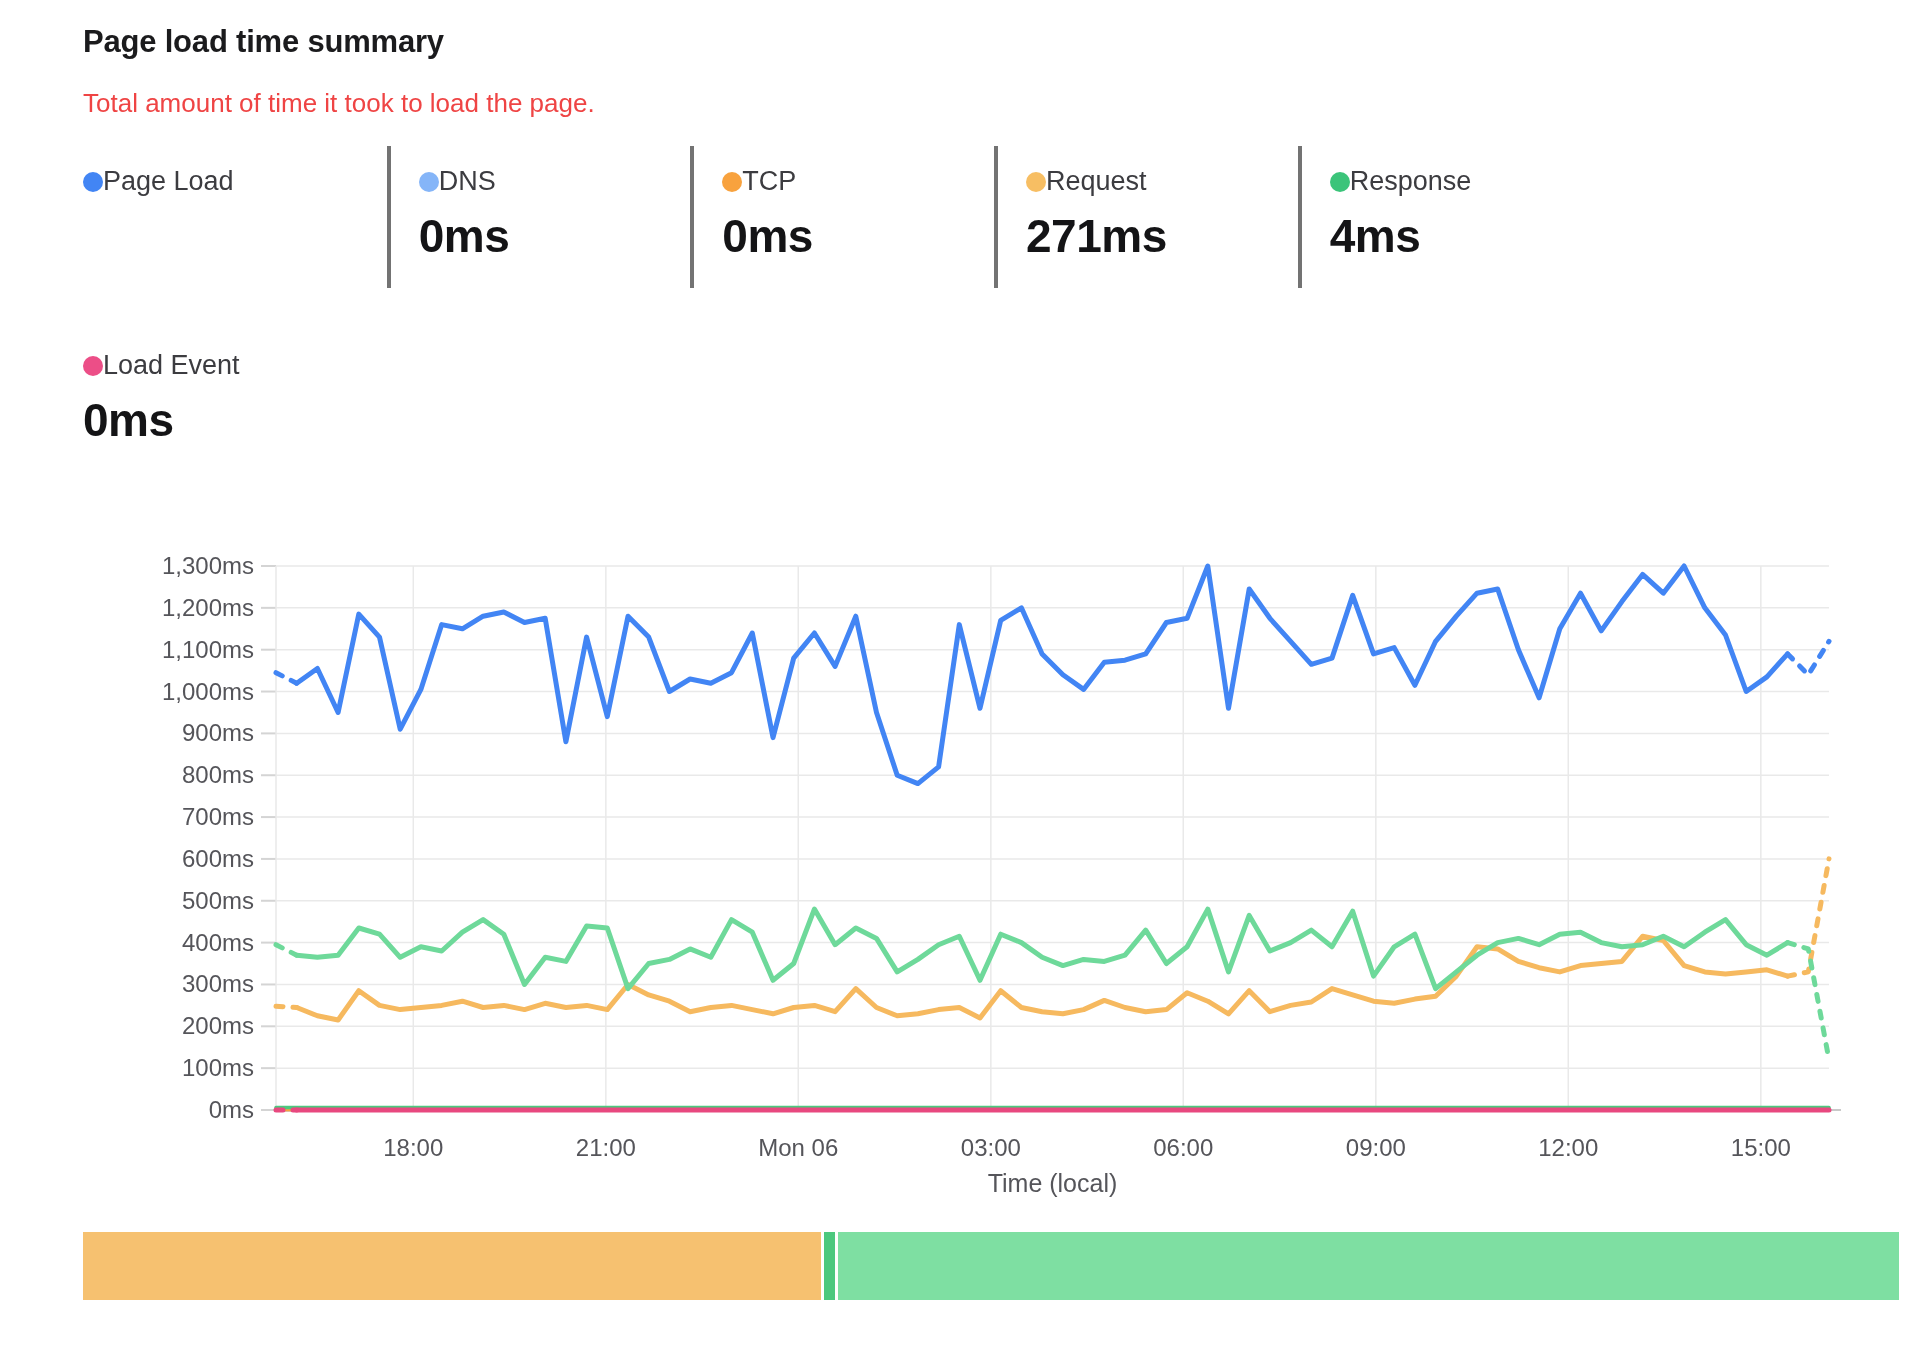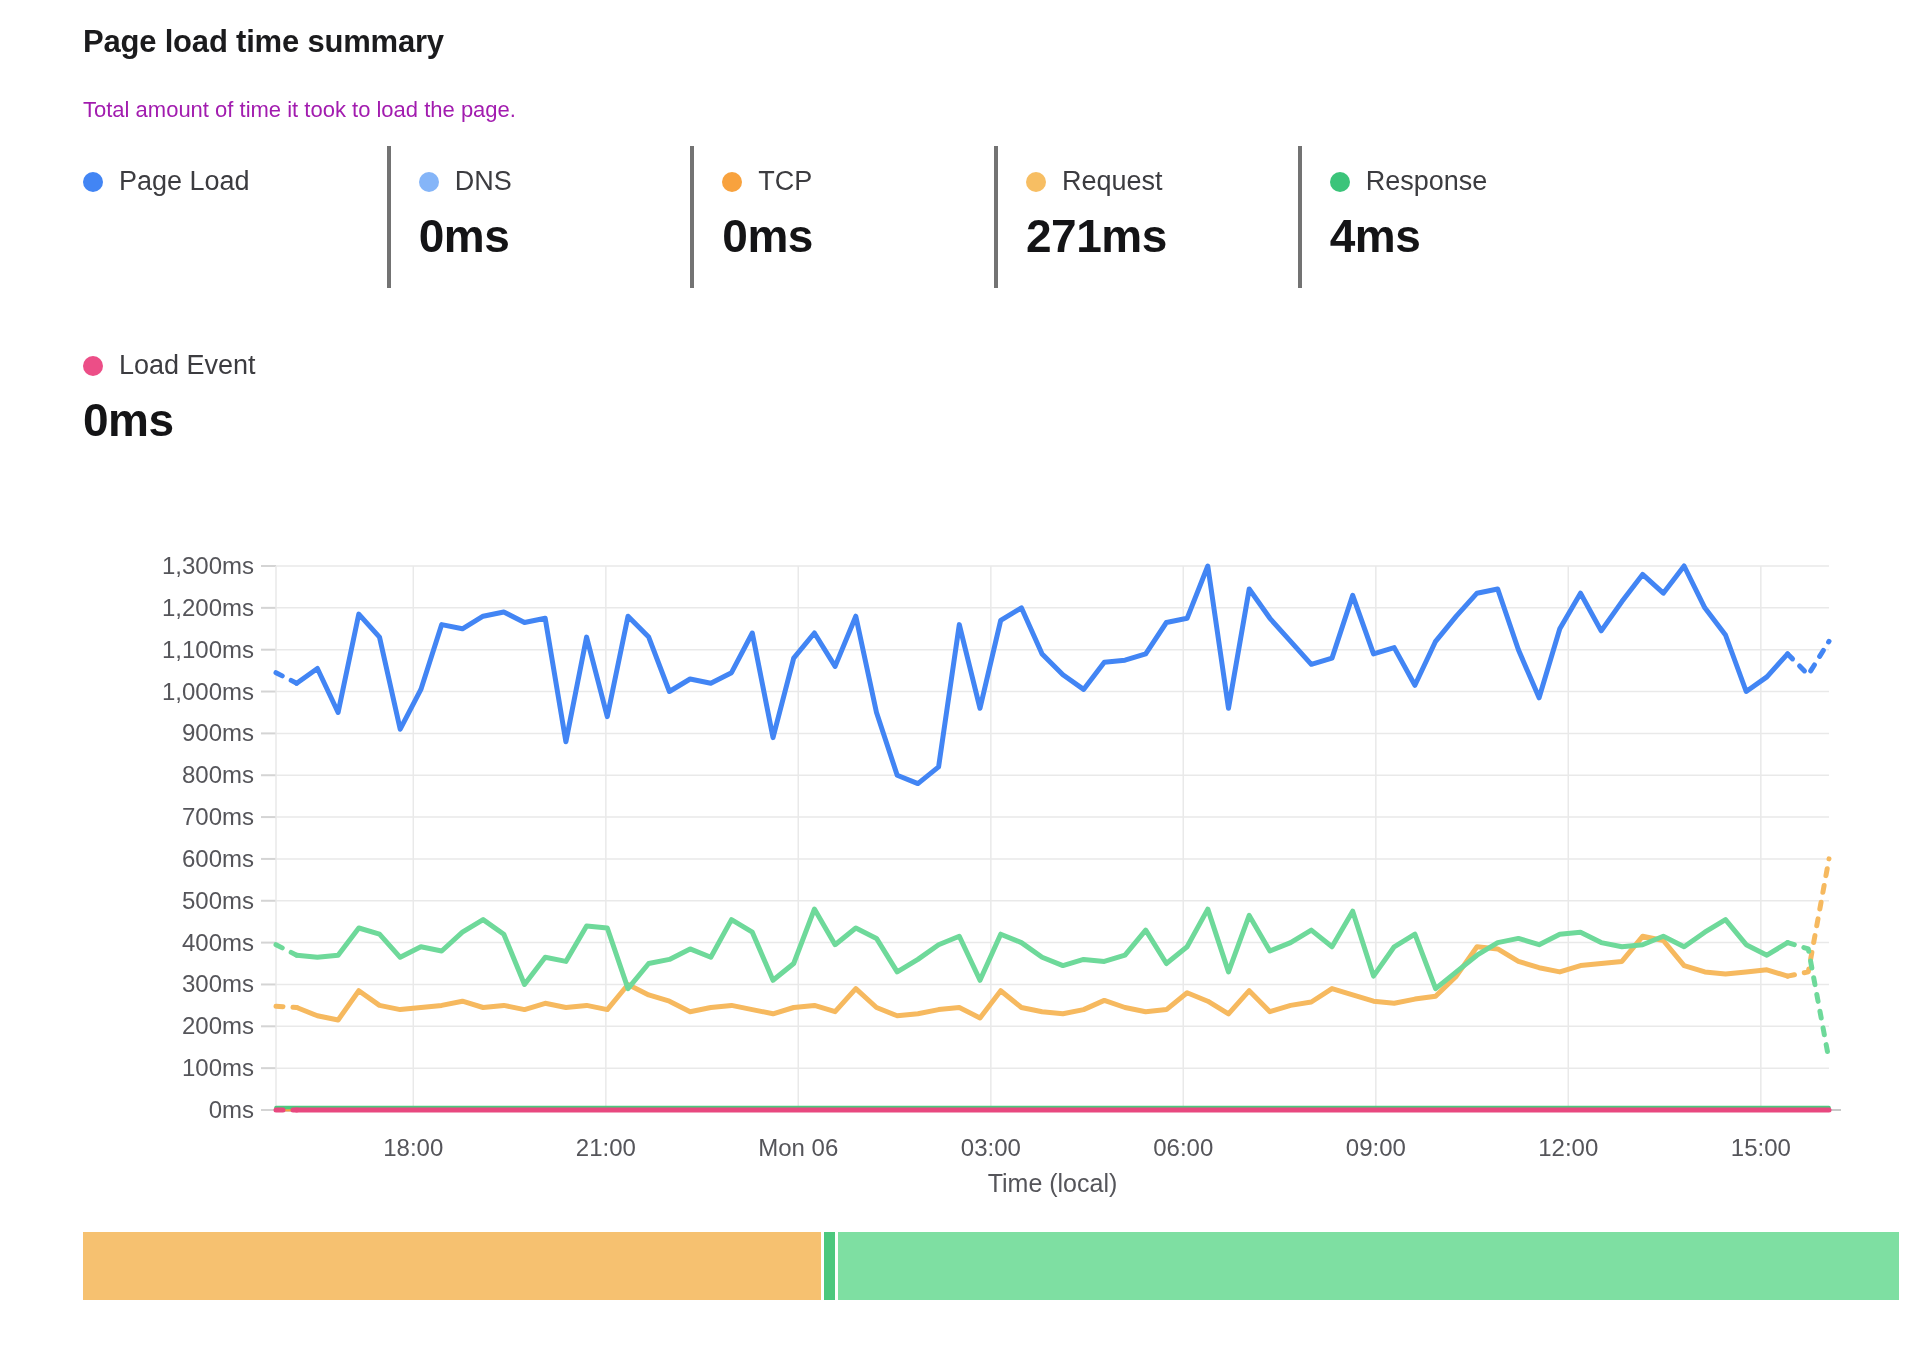--- a/index.html
+++ b/index.html
@@ -5,29 +5,29 @@
   html,body{margin:0;padding:0;background:#ffffff;}
   .page{
     position:relative;width:1910px;height:1352px;background:#ffffff;
     font-family:"Liberation Sans", sans-serif;color:#1c1c1e;overflow:hidden;margin-left:39px;
   }
   .title{
     position:absolute;left:44px;top:24px;font-size:31px;font-weight:700;
     letter-spacing:-0.2px;color:#1b1b1d;
   }
   .subtitle{
-    position:absolute;left:44px;top:97px;font-size:22px;color:#a21caf;
+    position:absolute;left:44px;top:88px;font-size:26px;color:#ef4444;
   }
   .metrics{
     position:absolute;left:44px;top:146px;width:1822px;height:142px;
     display:grid;grid-template-columns:repeat(6,1fr);
   }
   .metric-cell{padding-top:20px;}
   .metric-cell + .metric-cell{border-left:4px solid #737373;padding-left:28px;}
-  .metric-label-row{display:flex;align-items:center;gap:16px;}
+  .metric-label-row{display:flex;align-items:center;}
   .dot{width:20px;height:20px;border-radius:50%;flex:0 0 auto;}
   .metric-label{font-size:27px;color:#3c3c40;}
   .metric-value{margin-top:12px;font-size:46px;font-weight:700;color:#141416;letter-spacing:-0.5px;}
   .metrics-row2{position:absolute;left:44px;top:350px;width:1822px;}
   .chart-svg{position:absolute;left:0;top:0;}
   .stacked-bar{
     position:absolute;left:44px;top:1232px;width:1816px;height:68px;
     display:flex;gap:3px;background:#ffffff;
   }
   .stacked-bar > div{height:100%;}

